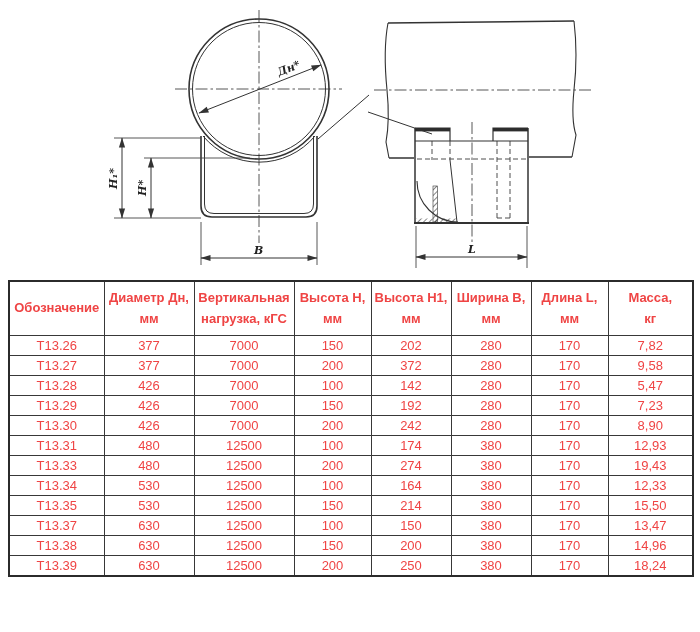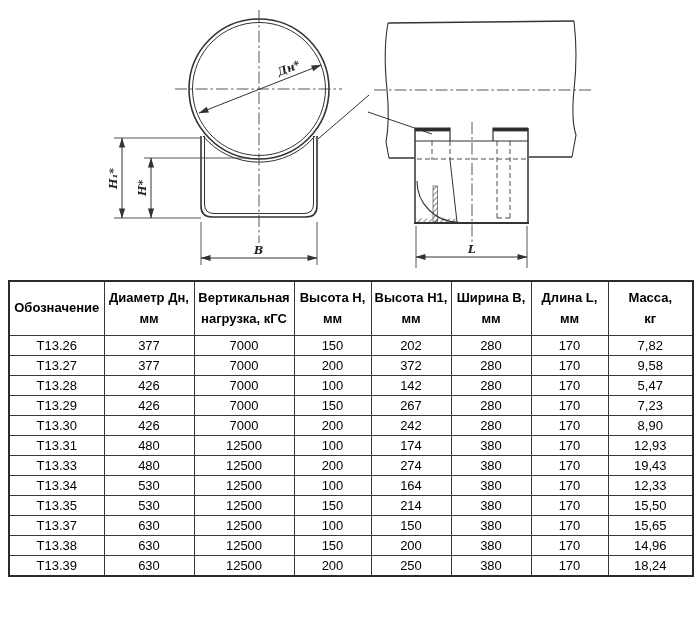--- a/index.html
+++ b/index.html
@@ -7,21 +7,21 @@
        font-family:"Liberation Sans",sans-serif;}
   .drawing{position:absolute;left:0;top:0;}
   .dline{stroke:#333;fill:none;}
   .thin{stroke:#444;stroke-width:0.9;fill:none;}
   .cline{stroke:#444;stroke-width:0.9;fill:none;stroke-dasharray:12 3 2.5 3;}
   .hidden-line{stroke:#3a3a3a;stroke-width:0.9;fill:none;stroke-dasharray:5 3;}
   .dim{stroke:#333;stroke-width:1;fill:none;}
   .dim-label{font-family:"DejaVu Serif",serif;font-style:italic;font-weight:bold;
              font-size:11px;fill:#222;}
   .table-wrap{position:absolute;left:8px;top:280px;}
-  table{border-collapse:collapse;table-layout:fixed;width:684px;color:#000000;
+  table{border-collapse:collapse;table-layout:fixed;width:684px;color:#ef4444;
         border:2.5px solid #2b2b2b;}
   th,td{border:1.5px solid #383838;text-align:center;vertical-align:middle;
         padding:0 2px;overflow:hidden;}
   th{font-size:13px;font-weight:bold;line-height:1.55;white-space:pre-line;height:53px;}
   td{font-size:13px;font-weight:400;height:19px;}
 </style>
 </head>
 <body>
 
 <svg class="drawing" width="700" height="278" viewBox="0 0 700 278" xmlns="http://www.w3.org/2000/svg">
@@ -165,21 +165,21 @@
           <td>142</td>
           <td>280</td>
           <td>170</td>
           <td>5,47</td>
         </tr>
         <tr>
           <td>Т13.29</td>
           <td>426</td>
           <td>7000</td>
           <td>150</td>
-          <td>267</td>
+          <td>192</td>
           <td>280</td>
           <td>170</td>
           <td>7,23</td>
         </tr>
         <tr>
           <td>Т13.30</td>
           <td>426</td>
           <td>7000</td>
           <td>200</td>
           <td>242</td>
@@ -228,21 +228,21 @@
           <td>15,50</td>
         </tr>
         <tr>
           <td>Т13.37</td>
           <td>630</td>
           <td>12500</td>
           <td>100</td>
           <td>150</td>
           <td>380</td>
           <td>170</td>
-          <td>15,65</td>
+          <td>13,47</td>
         </tr>
         <tr>
           <td>Т13.38</td>
           <td>630</td>
           <td>12500</td>
           <td>150</td>
           <td>200</td>
           <td>380</td>
           <td>170</td>
           <td>14,96</td>

